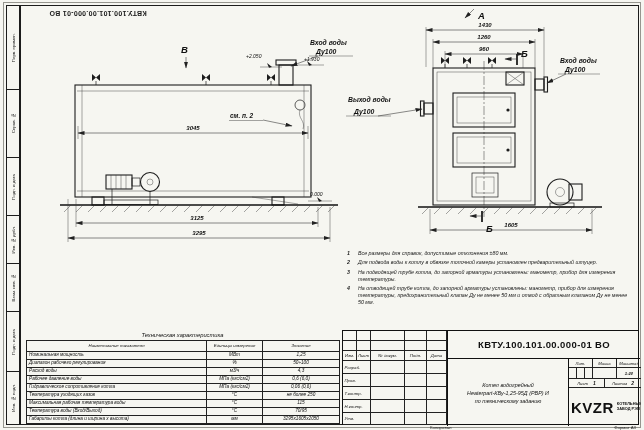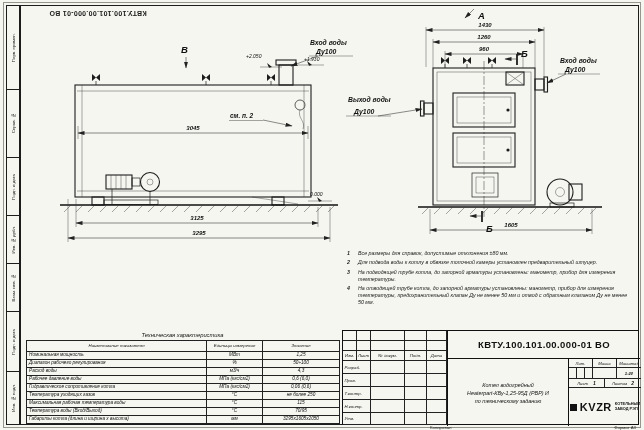--- a/index.html
+++ b/index.html
@@ -57,21 +57,21 @@
 .rc-l1{left:0;top:9px;width:8px;height:11px}
 .rc-l2{left:8px;top:9px;width:8px;height:11px}
 .rc-l3{left:16px;top:9px;width:8px;height:11px}
 .rc-massv{left:24px;top:9px;width:24px;height:11px}
 .rc-scalev{left:48px;top:9px;width:24px;height:11px;font-size:6px;font-weight:bold;border-right:none!important}
 .rc-sheet{left:0;top:20px;width:36px;height:9px;justify-content:flex-start;padding:0 2px;gap:5px}
 .rc-sheets{left:36px;top:20px;width:36px;height:9px;justify-content:flex-start;padding:0 2px;gap:4px;border-right:none!important}
 .rc-co{left:0;top:29px;width:72px;height:38px;border:none!important;display:flex;align-items:center;justify-content:center;gap:3px}
 .sv{font-size:5px;font-weight:bold}
 .logo-box{width:7px;height:7px;background:#111;display:inline-block}
-.logo-txt{font-size:11px;font-weight:900;letter-spacing:.5px;font-style:normal}
+.logo-txt{font-size:15px;font-weight:900;letter-spacing:.5px;font-style:normal}
 .co-lines{display:flex;flex-direction:column;font-size:3.9px;line-height:1.2;font-weight:bold;font-style:normal}
 .bottom-note{position:absolute;top:425px;height:5px;font-size:4.3px;line-height:5px;color:#222}
 #copied{left:430px}
 #format{left:570px;width:66px;text-align:right}
 </style>
 </head>
 <body>
 
 <div class="sheet">
   <div class="outer"></div>

